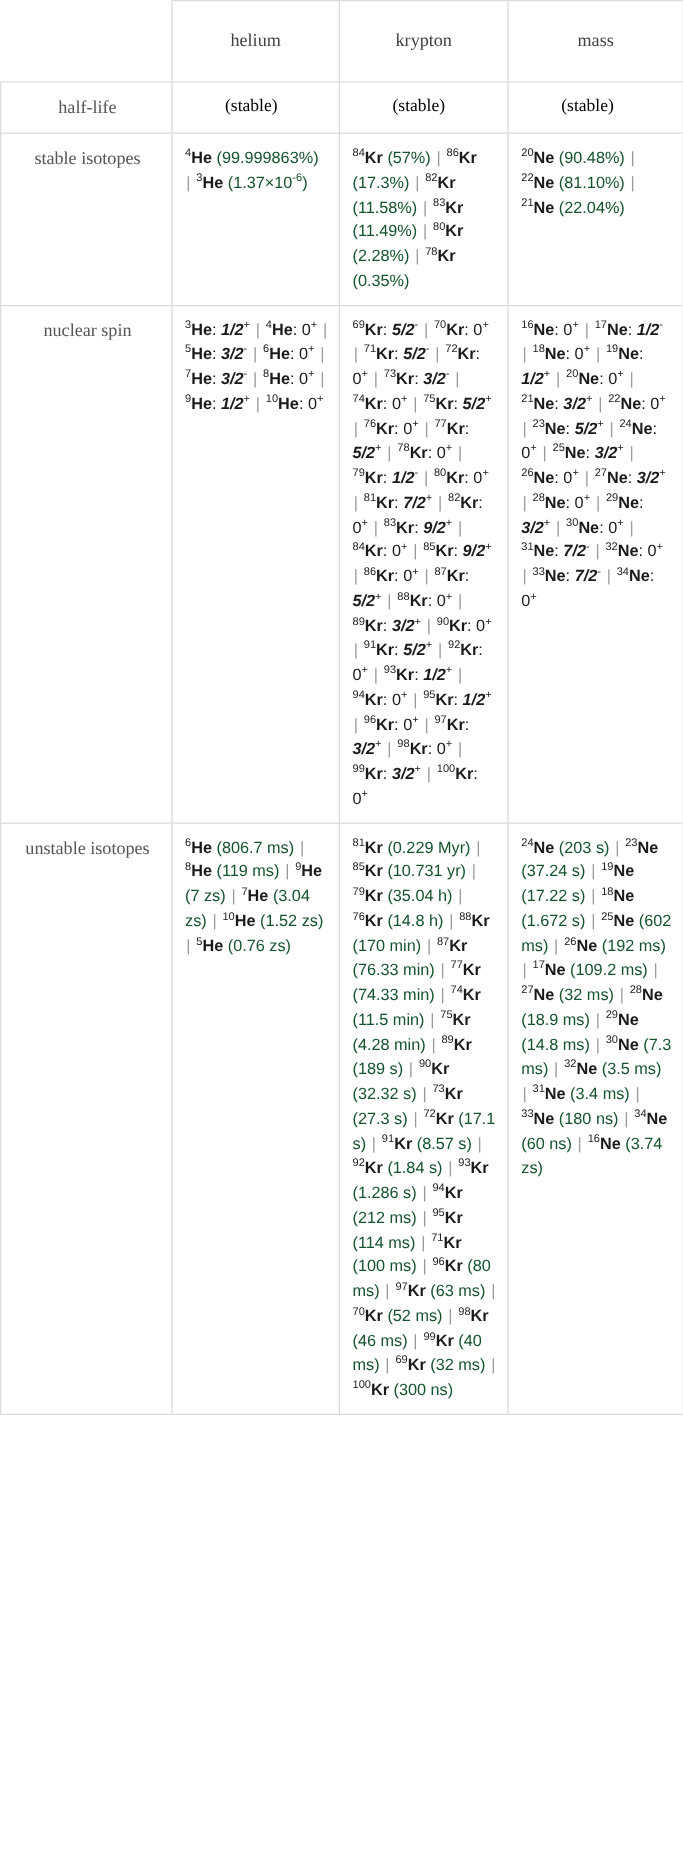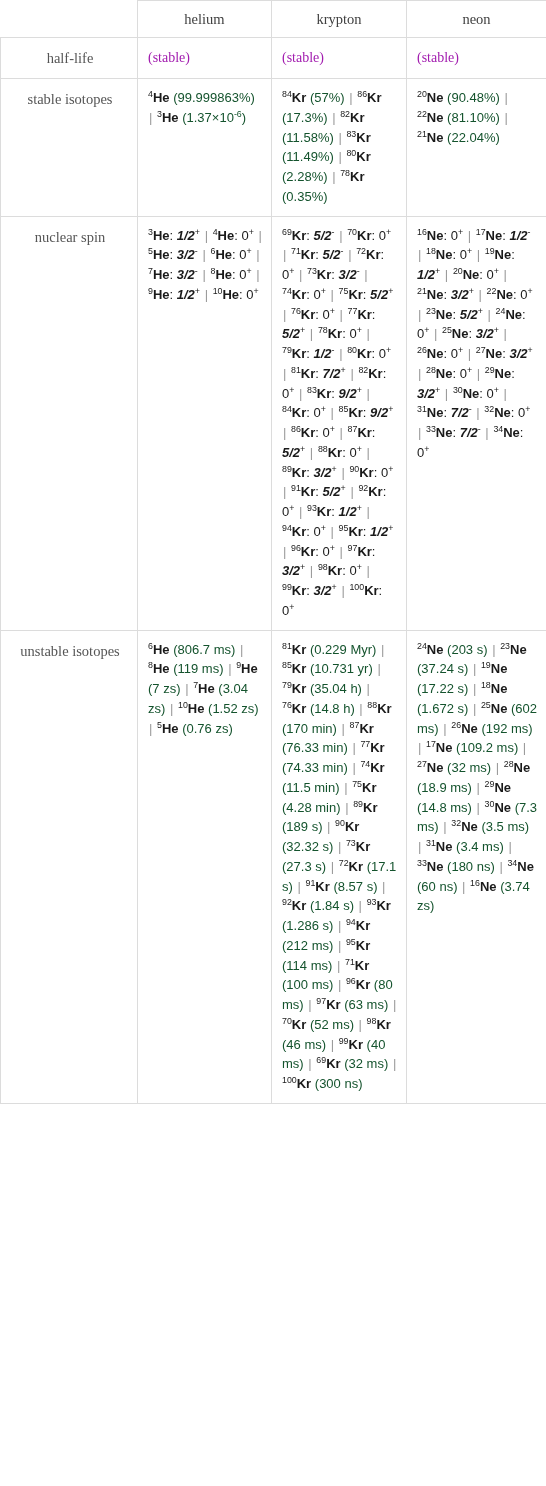--- a/index.html
+++ b/index.html
@@ -24,41 +24,41 @@
   
   col.c-label{width:137px;}
   col.c-he{width:134px;}
   col.c-kr{width:135px;}
   col.c-ne{width:140px;}
 
   
   tr.head td{
     border-top:1px solid #dcdcdc;
     text-align:center;
-    padding:7px 6px;
+    padding:21px 6px;
     font-size:14.5px;
     color:#404040;
     font-family:"Liberation Serif", serif;
   }
   tr.head td.blank{border-left:none;border-top:none;}
   td.rowlabel{
     font-size:14.5px;
     color:#555;
     font-family:"Liberation Serif", serif;
     line-height:1.45;
     text-align:center;
   }
   
   td.val{
     font-family:"Liberation Sans", sans-serif;
     font-size:13px;
     color:#1a1a1a;
   }
   td.val .dim{color:#14532d;}
-  td.val .stable-dim{color:#a21caf;font-family:"Liberation Serif",serif;font-size:14px;}
+  td.val .stable-dim{color:#000000;font-family:"Liberation Serif",serif;font-size:14px;margin-left:32px;}
   sup{font-size:0.68em;vertical-align:super;line-height:0;}
   .sep{color:#9a9a9a;padding:0 1px;}
   .iso{font-weight:bold;}
   .spin{font-weight:bold;font-style:italic;}
   td.tall{line-height:1.55;}
 </style>
 </head>
 <body>
 
 <table class="props">
@@ -67,21 +67,21 @@
       <col class="c-he">
       <col class="c-kr">
       <col class="c-ne">
   </colgroup>
   <tbody>
 
   <tr class="head">
     <td class="blank"></td>
     <td>helium</td>
     <td>krypton</td>
-    <td>neon</td>
+    <td>mass</td>
   </tr>
 
   <tr>
     <td class="rowlabel">half-life</td>
     <td class="val"><span class="stable-dim">(stable)</span></td>
     <td class="val"><span class="stable-dim">(stable)</span></td>
     <td class="val"><span class="stable-dim">(stable)</span></td>
   </tr>
 
   <tr>

